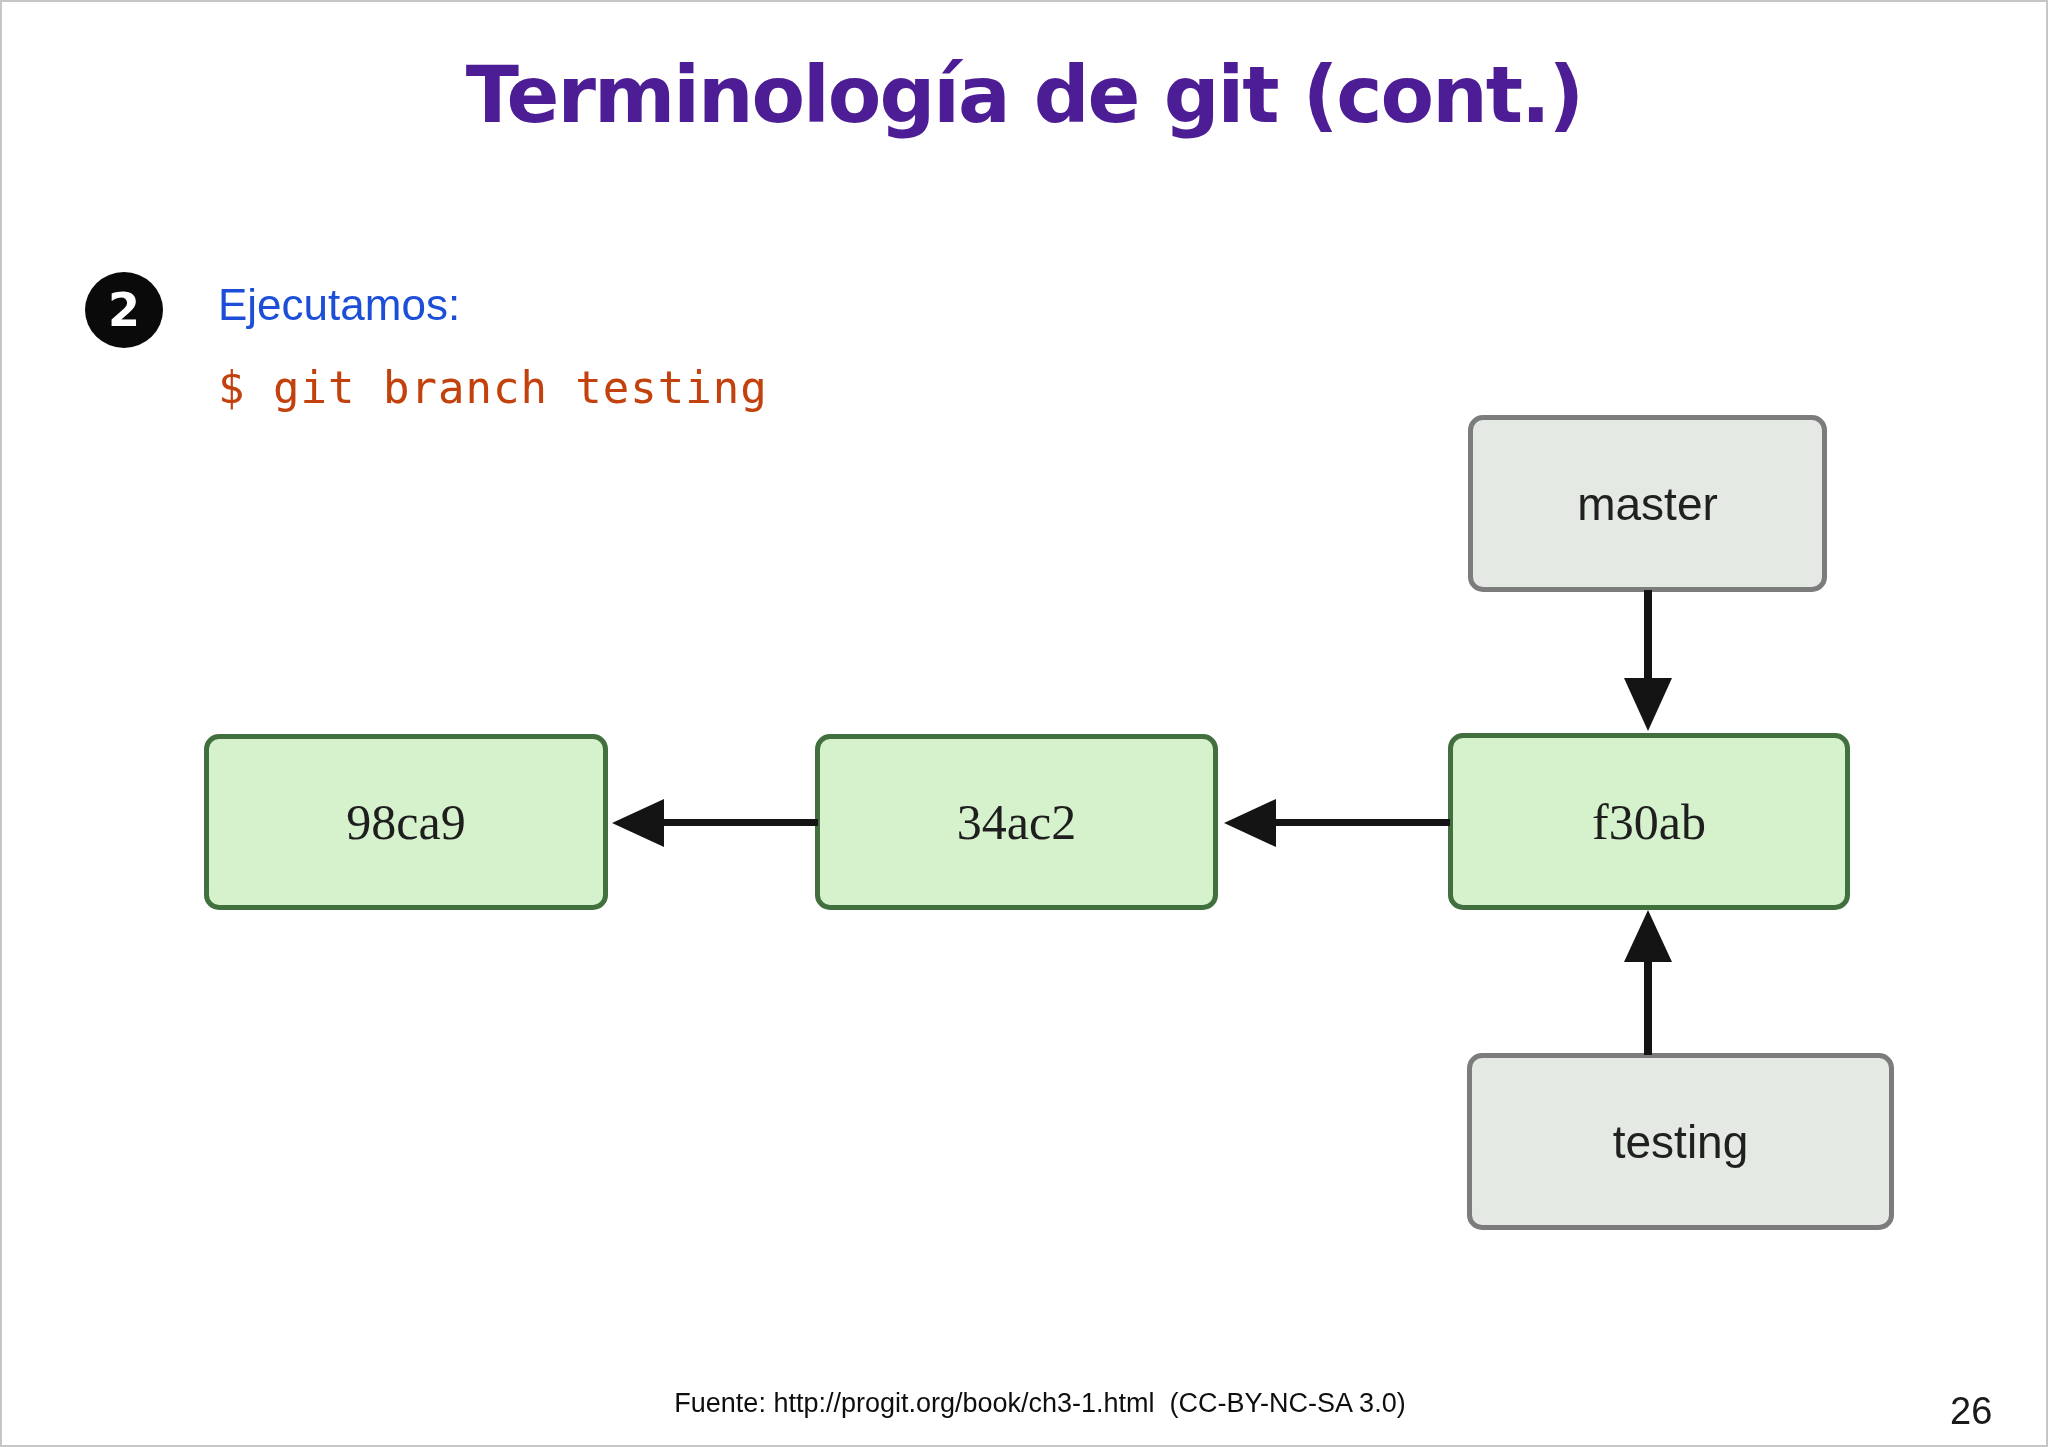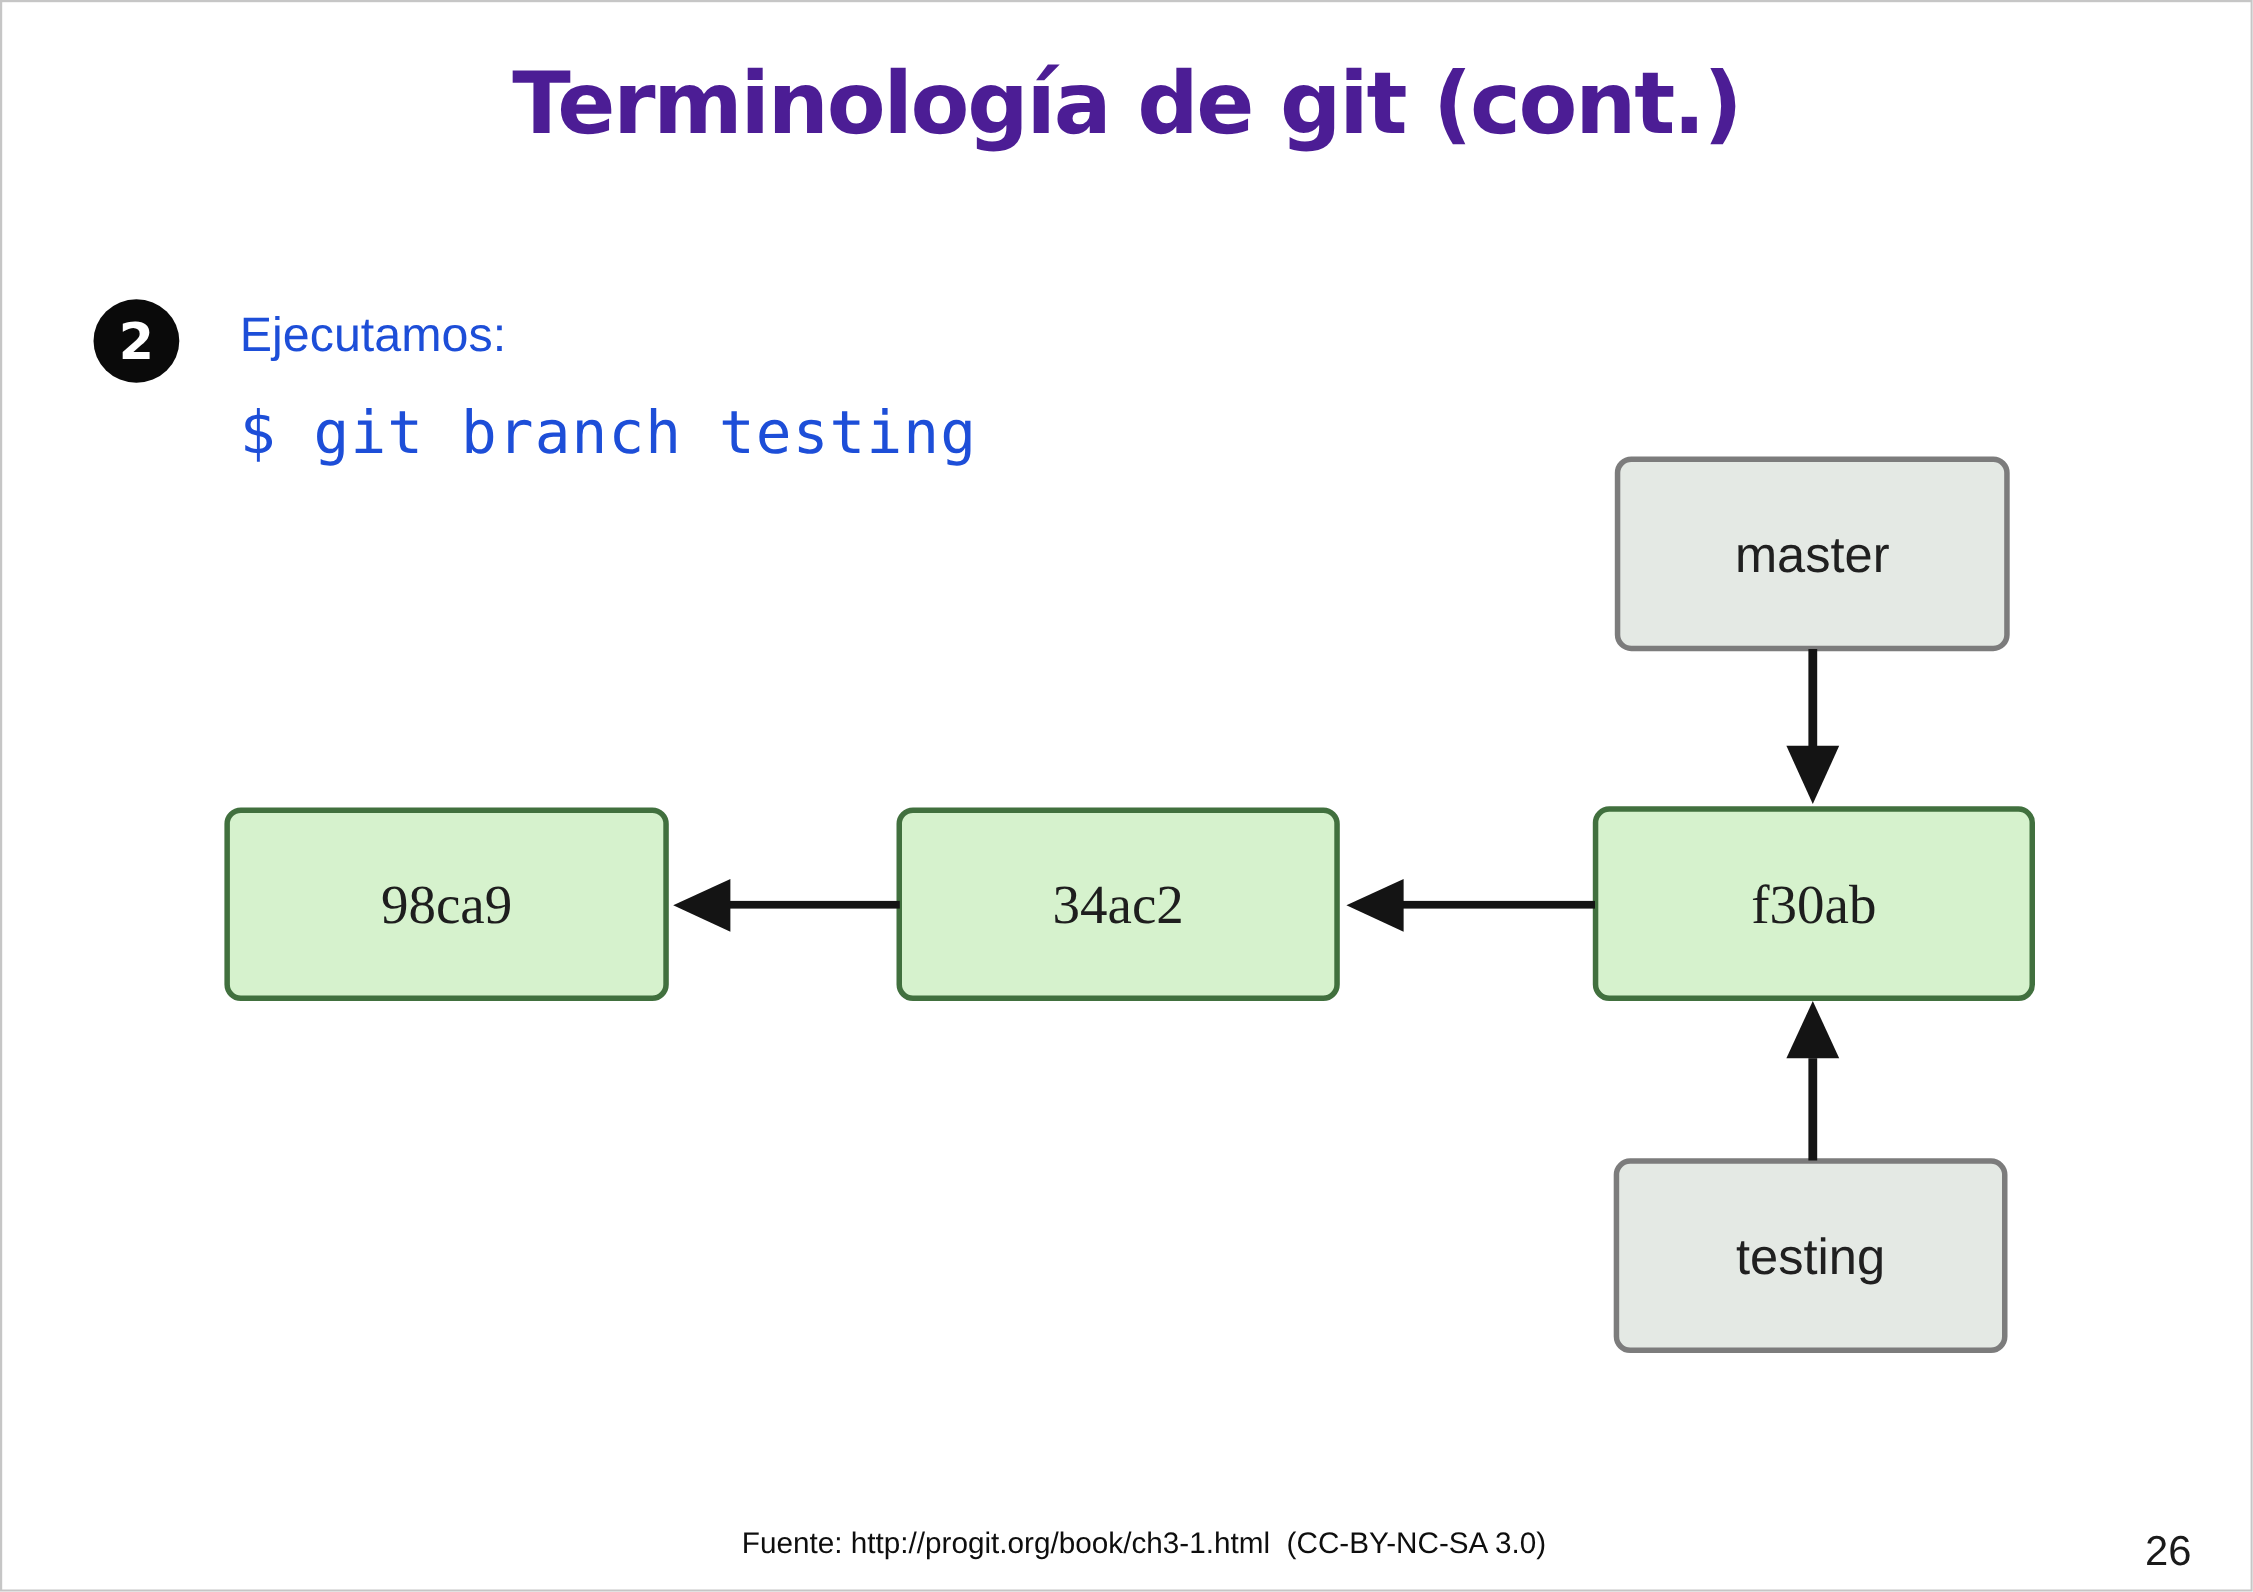--- a/index.html
+++ b/index.html
@@ -45,23 +45,23 @@
   .bullet-text {
     position: absolute;
     left: 218px; top: 280px;
     font-size: 44px;
     color: #1d4ed8;
   }
   .command-text {
     position: absolute;
     left: 218px; top: 362px;
     font-family: "DejaVu Sans Mono", monospace;
-    font-size: 54px;
+    font-size: 44px;
     letter-spacing: 1px;
-    color: #1d4ed8;
+    color: #c2410c;
     white-space: pre;
   }
   .node {
     position: absolute;
     box-sizing: border-box;
     border-radius: 15px;
     display: flex; align-items: center; justify-content: center;
   }
   .commit-node {
     background: var(--commit-fill, #d6f2cd);
@@ -78,21 +78,21 @@
   }
   .branch-node .label {
     font-family: "Liberation Sans", sans-serif;
     font-size: 46px;
     color: #202020;
   }
   #node-98ca9  { left: 204px;  top: 734px;  width: 404px; height: 176px; }
   #node-34ac2  { left: 815px;  top: 734px;  width: 403px; height: 176px; }
   #node-f30ab  { left: 1448px; top: 733px;  width: 402px; height: 177px; }
   #node-master { left: 1468px; top: 415px;  width: 359px; height: 177px; }
-  #node-testing{ left: 1467px; top: 1053px; width: 358px; height: 177px; }
+  #node-testing{ left: 1467px; top: 1053px; width: 427px; height: 177px; }
 
   .hline { position: absolute; height: 7px; background: var(--arrow, #141414); }
   .vline { position: absolute; width: 8px;  background: var(--arrow, #141414); }
   .head  { position: absolute; width: 0; height: 0; }
   .head-left  { border-top: 24px solid transparent; border-bottom: 24px solid transparent; border-right: 52px solid var(--arrow, #141414); }
   .head-down  { border-left: 24px solid transparent; border-right: 24px solid transparent; border-top: 53px solid var(--arrow, #141414); }
   .head-up    { border-left: 24px solid transparent; border-right: 24px solid transparent; border-bottom: 52px solid var(--arrow, #141414); }
 
   #arrow1-line { left: 660px;  top: 819px; width: 158px; }
   #arrow1-head { left: 612px;  top: 799px; }

